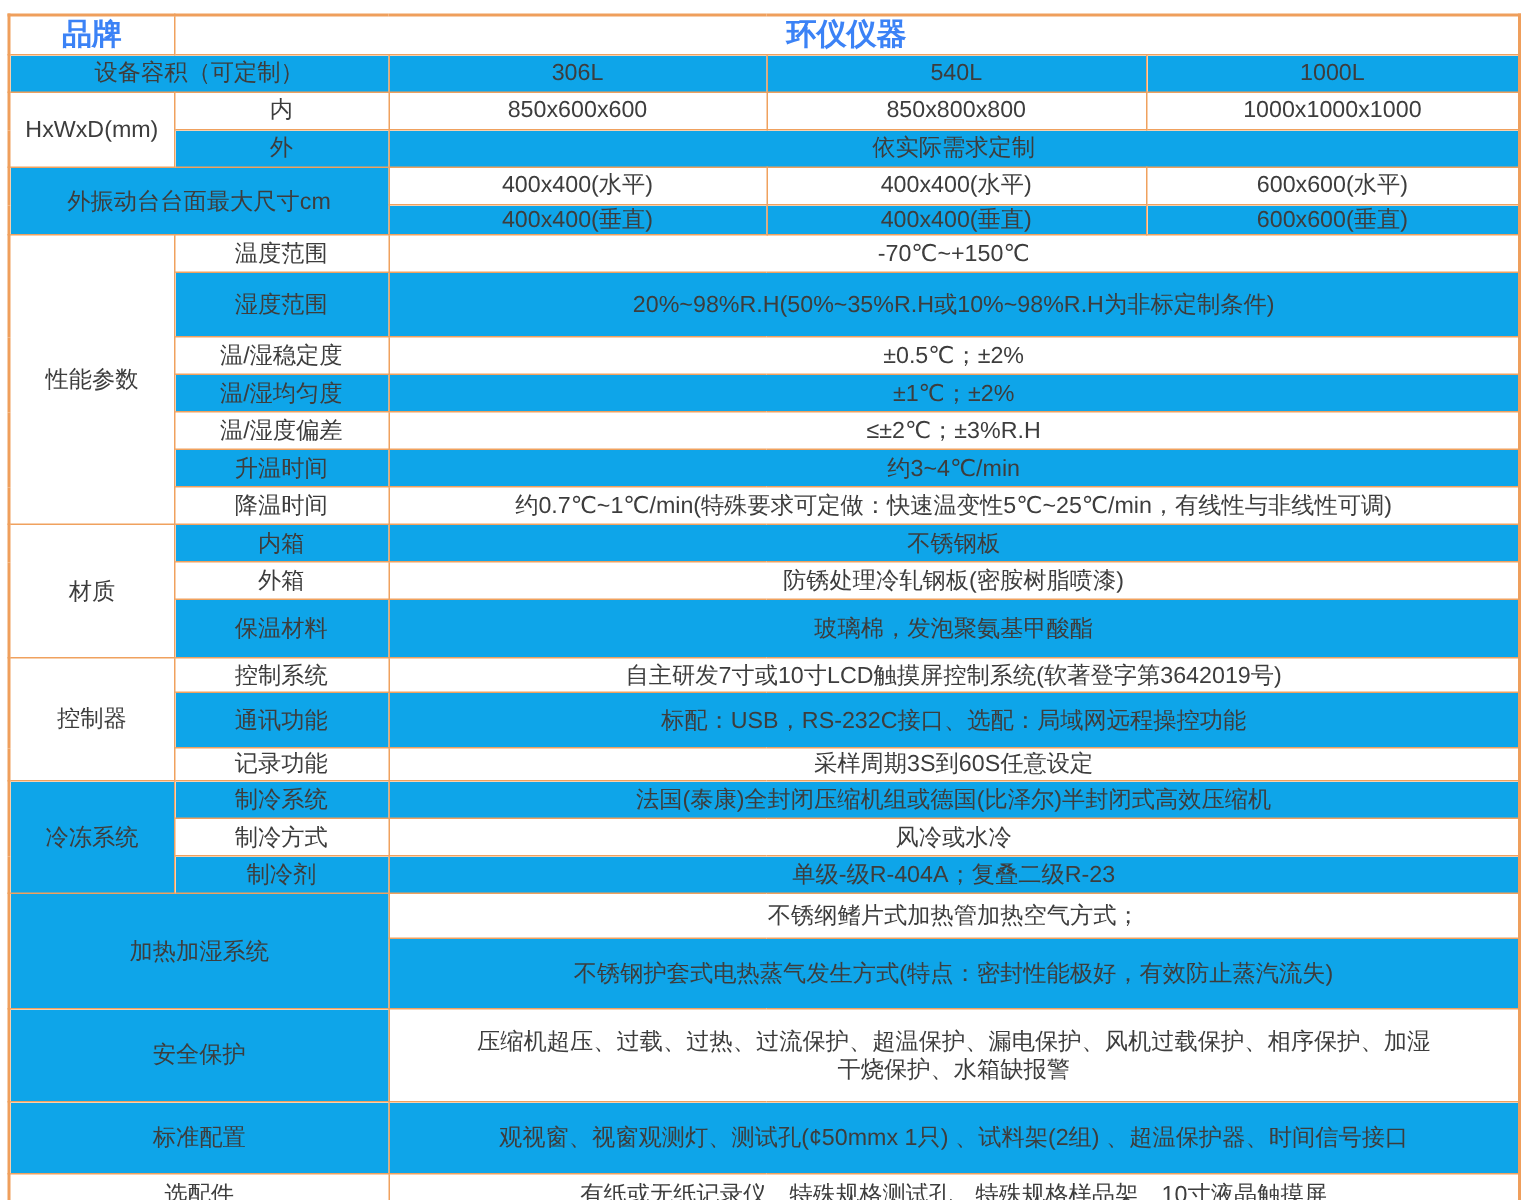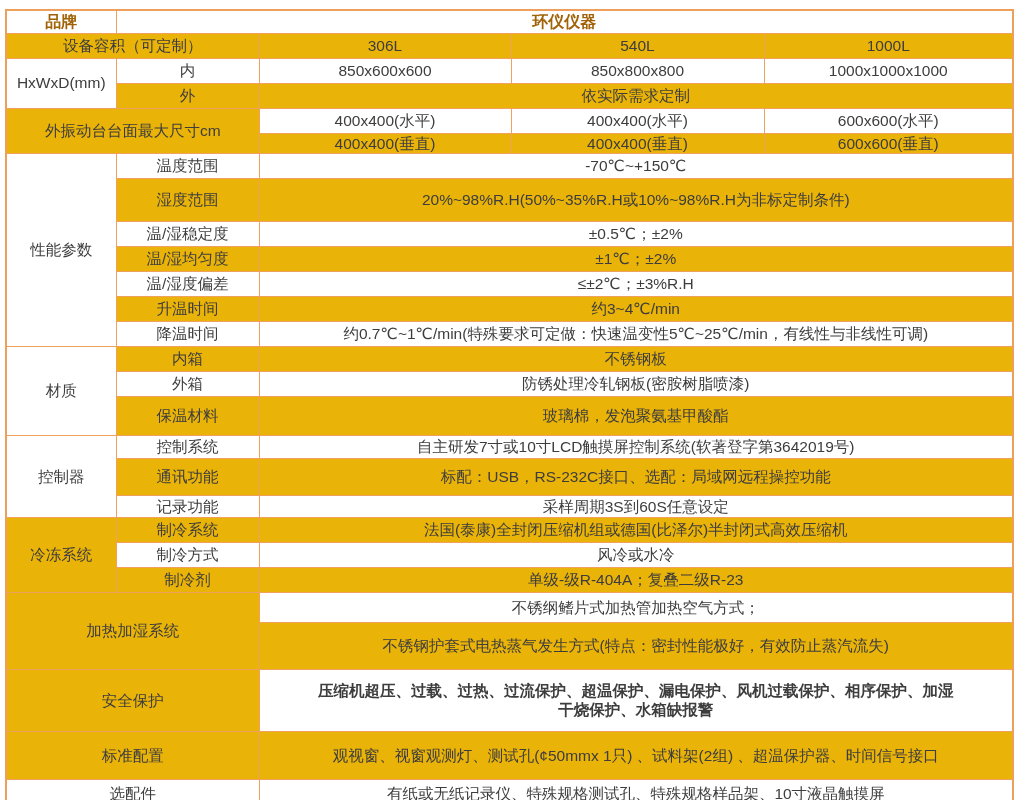--- a/index.html
+++ b/index.html
@@ -15,23 +15,23 @@
     border:1px solid #f0a15e;
     text-align:center;
     vertical-align:middle;
     padding:0 6px;
     color:#3d3d3d;
     font-size:15.5px;
     line-height:1.25;
     overflow:hidden;
     background:#ffffff;
   }
-  td.p{background:#eab308;}
-  td.hdr{font-weight:bold;font-size:16px;color:#a16207;}
-  .narrow{display:inline-block;max-width:640px;font-weight:bold;}
+  td.p{background:#0ea5e9;}
+  td.hdr{font-weight:bold;font-size:20px;color:#3b82f6;}
+  .narrow{display:inline-block;max-width:640px;}
 </style>
 </head>
 <body>
 
 <table class="spec">
   <colgroup>
     <col style="width:110px">
       <col style="width:143px">
       <col style="width:252px">
       <col style="width:253px">

